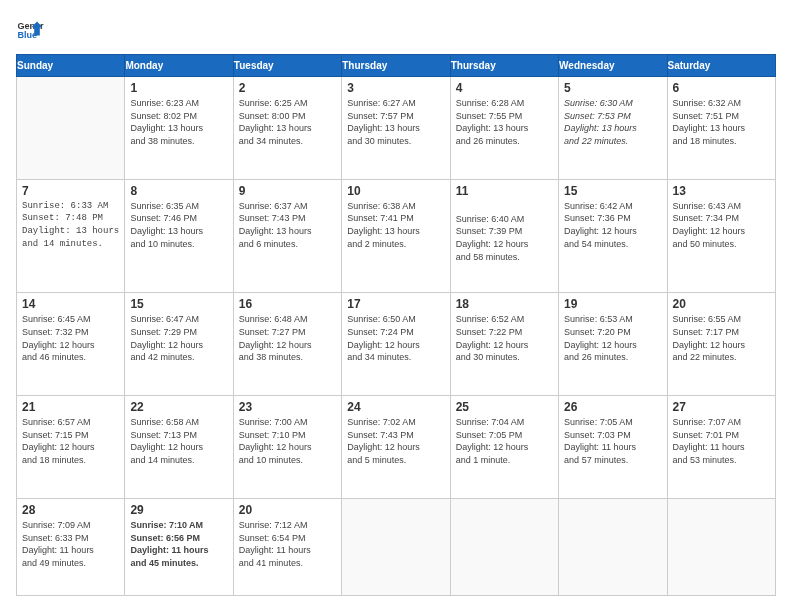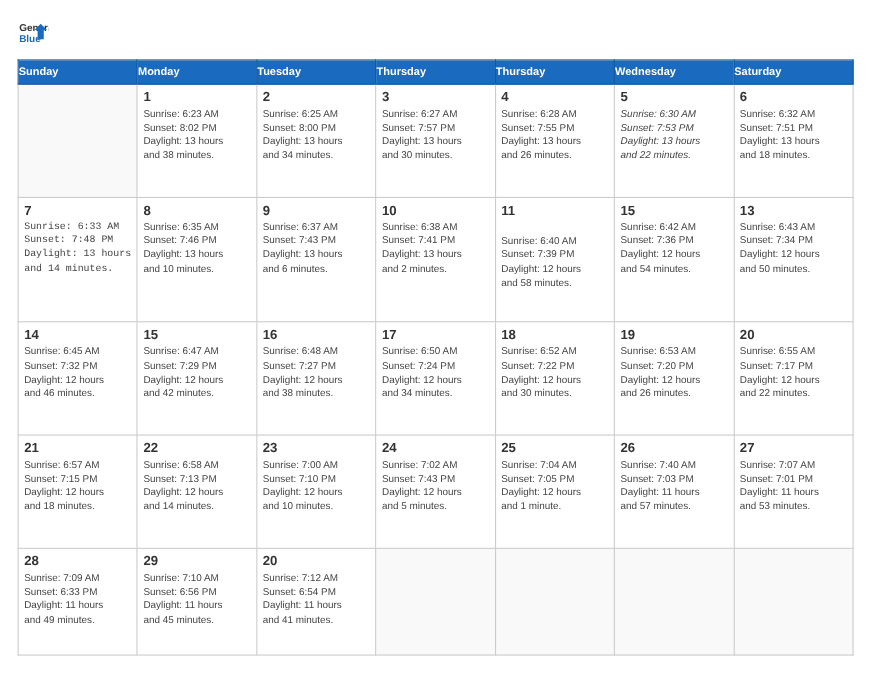--- a/index.html
+++ b/index.html
@@ -297,21 +297,21 @@
           </td>
           <td>
             <div class="day-num">25</div>
             <div class="day-info" style="white-space: pre-line;">Sunrise: 7:04 AM
 Sunset: 7:05 PM
 Daylight: 12 hours
 and 1 minute.</div>
           </td>
           <td>
             <div class="day-num">26</div>
-            <div class="day-info" style="white-space: pre-line;">Sunrise: 7:40 AM
+            <div class="day-info" style="white-space: pre-line;">Sunrise: 7:05 AM
 Sunset: 7:03 PM
 Daylight: 11 hours
 and 57 minutes.</div>
           </td>
           <td>
             <div class="day-num">27</div>
             <div class="day-info" style="white-space: pre-line;">Sunrise: 7:07 AM
 Sunset: 7:01 PM
 Daylight: 11 hours
 and 53 minutes.</div>
@@ -320,21 +320,21 @@
         <tr>
           <td>
             <div class="day-num">28</div>
             <div class="day-info" style="white-space: pre-line;">Sunrise: 7:09 AM
 Sunset: 6:33 PM
 Daylight: 11 hours
 and 49 minutes.</div>
           </td>
           <td>
             <div class="day-num">29</div>
-            <div class="day-info" style="white-space: pre-line;">Sunrise: 7:10 AM
+            <div class="day-info" style="white-space: pre-line; font-weight: bold;">Sunrise: 7:10 AM
 Sunset: 6:56 PM
 Daylight: 11 hours
 and 45 minutes.</div>
           </td>
           <td>
             <div class="day-num">20</div>
             <div class="day-info" style="white-space: pre-line;">Sunrise: 7:12 AM
 Sunset: 6:54 PM
 Daylight: 11 hours
 and 41 minutes.</div>

